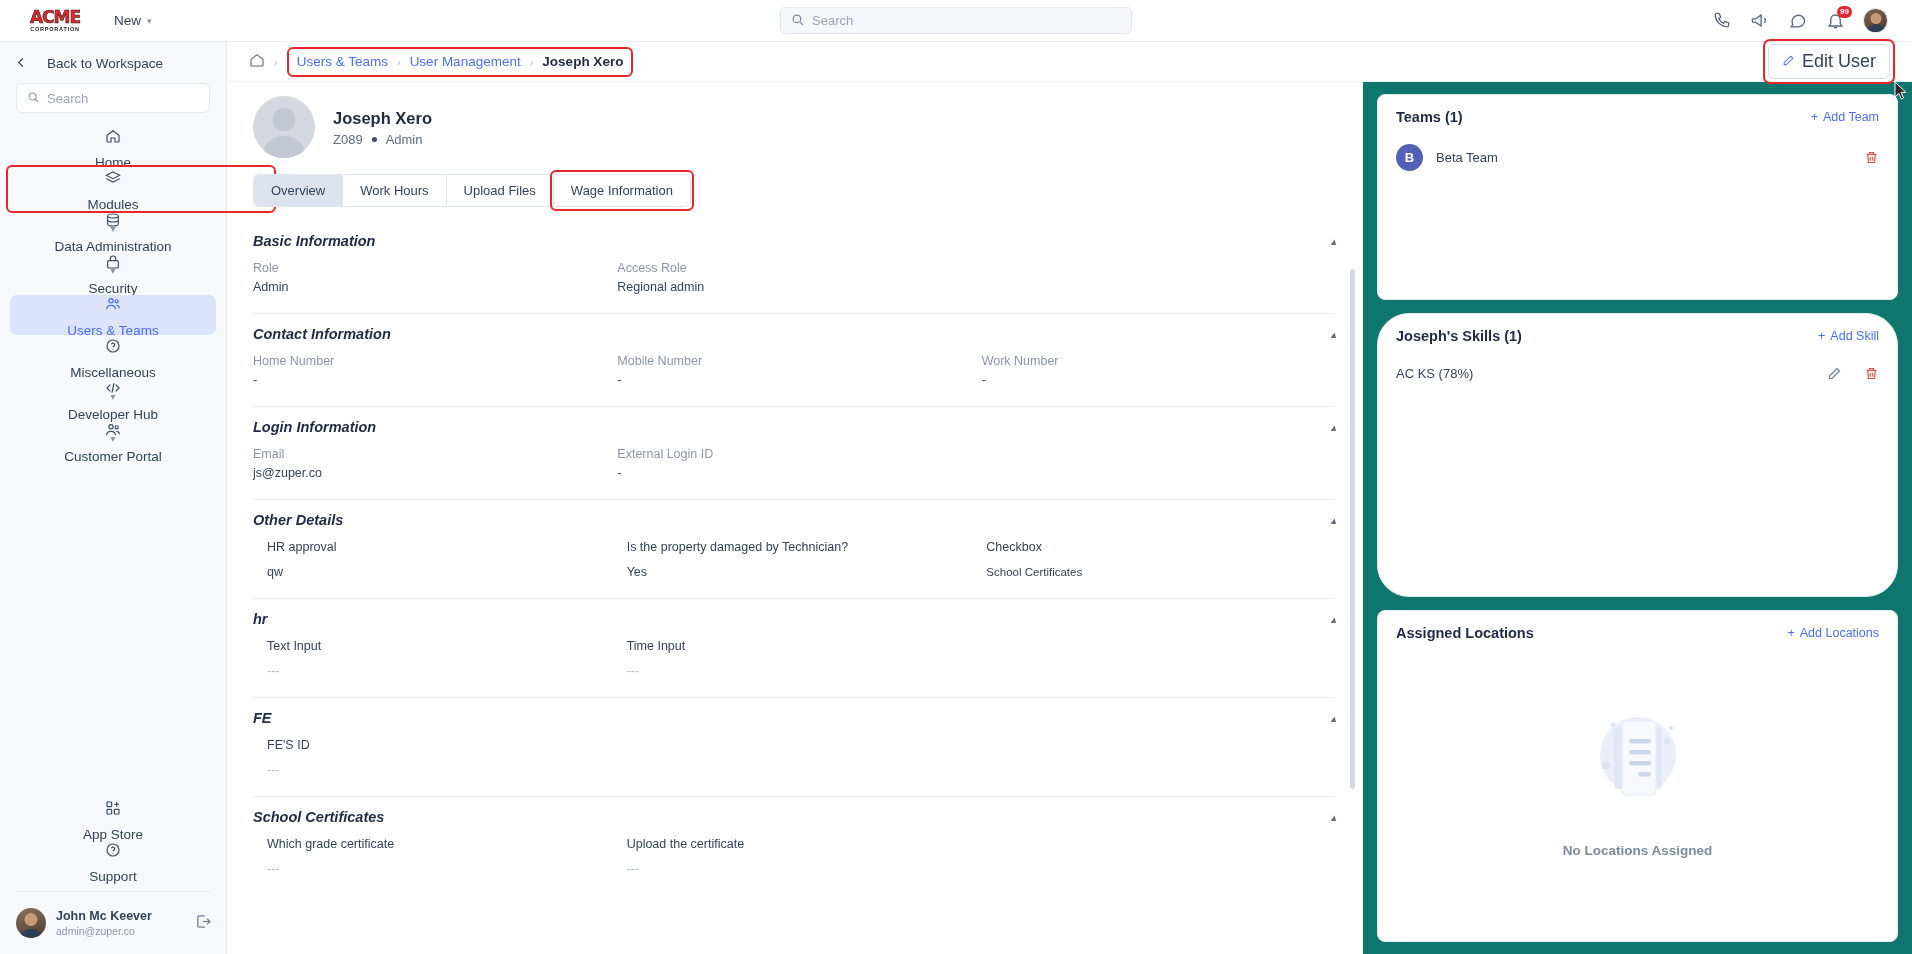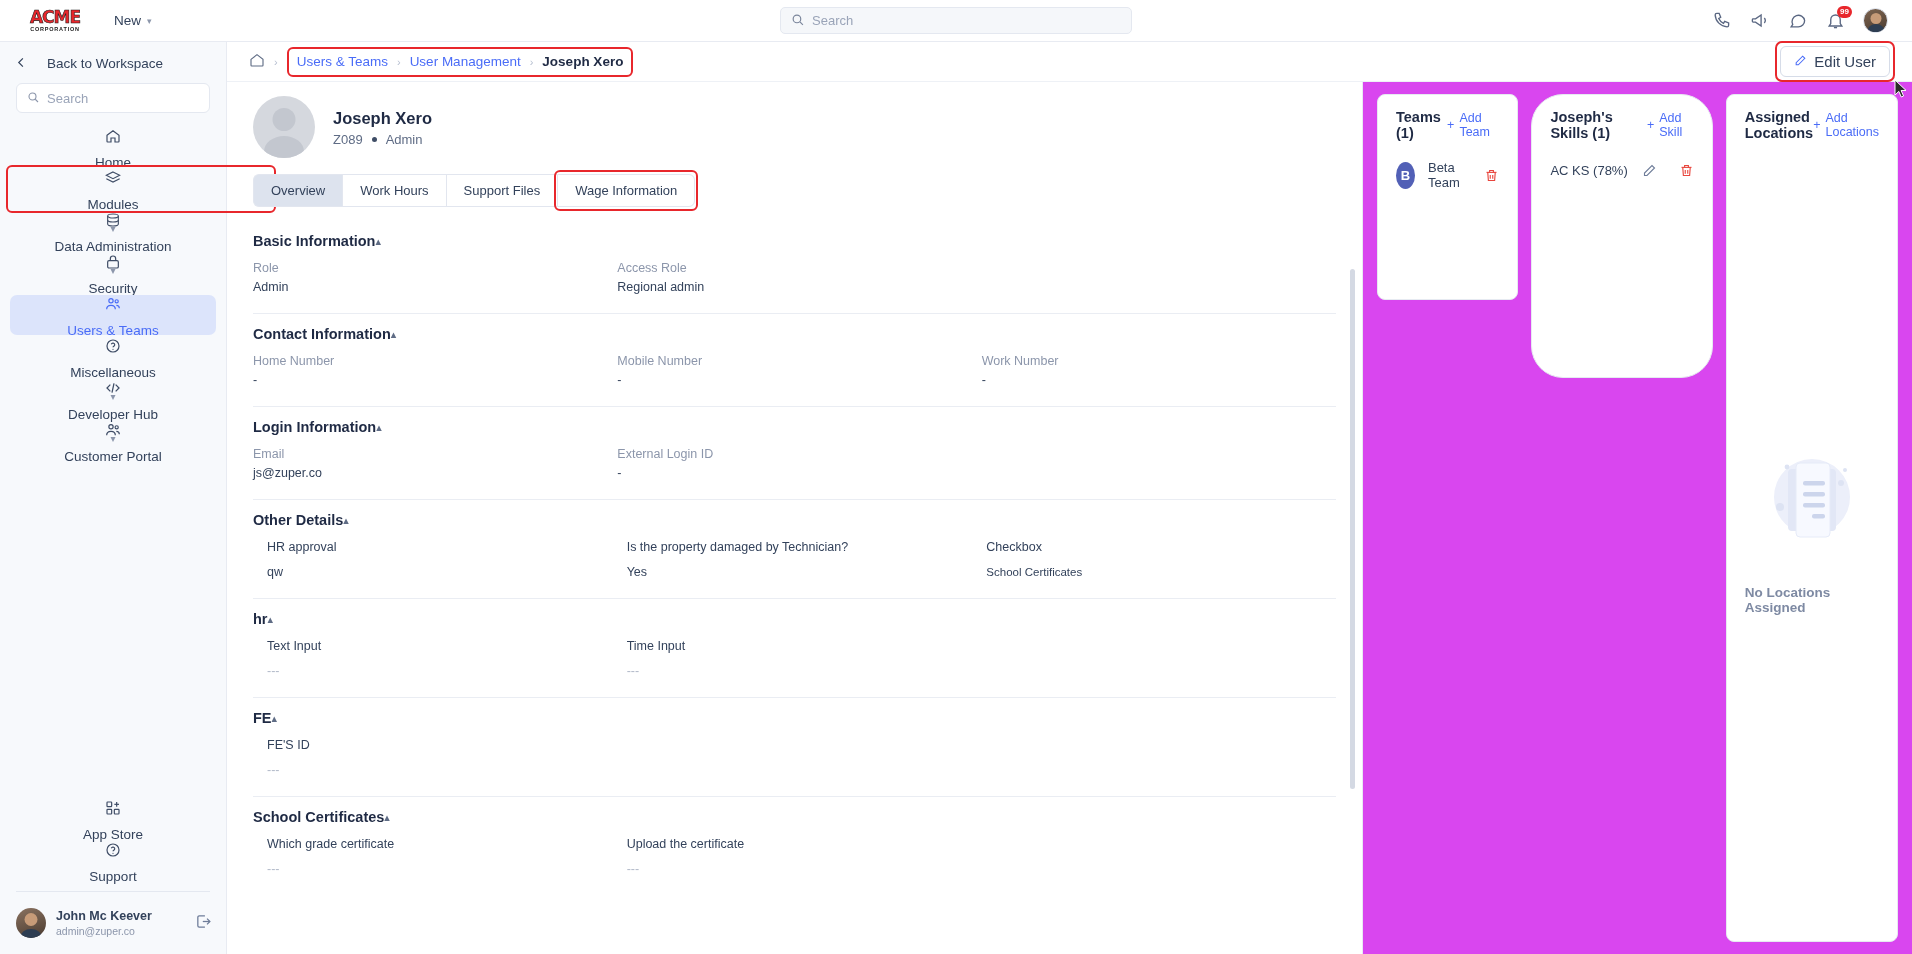--- a/index.html
+++ b/index.html
@@ -156,21 +156,21 @@
     content: ""; position: absolute; left: 0; top: -4px; right: 0; bottom: -5px;
     border: 2.5px solid #e8272c; border-radius: 6px; pointer-events: none;
   }
   .crumb { font-size: 13.5px; color: #4a6cf7; cursor: pointer; }
   .crumb.current { color: #1f2a44; font-weight: bold; cursor: default; }
   .crumb-sep { color: #b6bfd0; font-size: 11px; }
   .edit-user-wrap { margin-left: auto; position: relative; }
   .edit-user {
     display: flex; gap: 7px;
     border: 1px solid #d6dce8; border-radius: 6px;
-    padding: 6px 13px; font-size: 15px; color: #33425b;
+    padding: 6px 13px; font-size: 18px; color: #33425b;
     background: #fff; cursor: pointer;
   }
   .edit-user-wrap::after {
     content: ""; position: absolute; left: -5px; top: -5px; right: -5px; bottom: -5px;
     border: 2.5px solid #e8272c; border-radius: 7px; pointer-events: none;
   }
   .cursor-arrow { position: absolute; right: -18px; bottom: -22px; width: 14px; height: 20px; }
 
   .content { flex: 1; display: flex; min-height: 0; }
   .left-col { flex: 1; min-width: 0; display: flex; flex-direction: column; padding: 0 0 0 0; position: relative;}
@@ -201,43 +201,44 @@
   .tab:last-child { border-right: 1px solid #e2e6ef; border-radius: 0 6px 6px 0; }
   .tab-hl { position: relative; }
   .tab-hl::after {
     content: ""; position: absolute; left: -4px; top: -5px; right: -4px; bottom: -5px;
     border: 2.5px solid #e8272c; border-radius: 6px; pointer-events: none;
   }
 
   .scroll-area { flex: 1; overflow: hidden; padding: 0 0 0 0; position: relative; margin-top: 14px;}
   .sec { padding: 0 26px; }
   .sec-head {
-    display: flex; align-items: center; justify-content: flex-start;
+    display: flex; align-items: center; justify-content: space-between;
     padding: 12px 0 10px 0;
+    font-style: italic;
   }
   .sec-title { font-size: 14.5px; font-weight: bold; color: #1f2a44; }
   .caret { color: #5f6c85; font-size: 11px; cursor: pointer; }
   .grid3 { display: grid; grid-template-columns: 1fr 1fr 1fr; gap: 12px 10px; padding-bottom: 16px; }
   .fld-label { font-size: 12.5px; color: #8c96ab; line-height: 18px; }
   .fld-label.dark { color: #33425b; }
   .fld-value { font-size: 12.5px; color: #33425b; line-height: 20px; }
   .fld-value.muted { color: #b2bac9; }
   .sec-divider { height: 1px; background: #eaedf3; margin: 0 26px; }
   .indent { padding-left: 14px; }
 
   .scrollbar {
     position: absolute; right: 7px; top: 48px; width: 5px; height: 520px;
     background: #d4d9e3; border-radius: 3px;
   }
 
   
   .right-col {
     width: 550px; min-width: 550px;
-    background: #d946ef; border-left: 1px solid #e8ebf2;
-    padding: 12px 14px; display: flex; flex-direction: row; gap: 13px;
+    background: #0f766e; border-left: 1px solid #e8ebf2;
+    padding: 12px 14px; display: flex; flex-direction: column; gap: 13px;
     overflow: hidden;
   }
   .card { background: #fff; border: 1px solid #e6eaf1; border-radius: 8px; padding: 14px 18px; }
   .card-head { display: flex; align-items: center; justify-content: space-between; }
   .card-title { font-size: 14.5px; font-weight: bold; color: #1f2a44; }
   .add-link { font-size: 12.5px; color: #4a6cf7; cursor: pointer; display: flex; align-items: center; gap: 5px; }
   .team-row { display: flex; align-items: center; gap: 13px; margin-top: 19px; }
   .team-av {
     width: 27px; height: 27px; border-radius: 50%;
     background: #5260b6; color: #fff; font-size: 13px; font-weight: bold;
@@ -513,21 +514,21 @@
                 <span>Z089</span>
                 <span class="dot"></span>
                 <span>Admin</span>
               </div>
             </div>
           </div>
 
           <div class="tabs">
             <div class="tab">Overview</div>
             <div class="tab">Work Hours</div>
-            <div class="tab">Support Files</div>
+            <div class="tab">Upload Files</div>
             <div class="tab tab-hl">Wage Information</div>
           </div>
 
           <div class="scroll-area">
 
             <div class="sec">
               <div class="sec-head">
                 <span class="sec-title">Basic Information</span>
                 <span class="caret">▴</span>
               </div>

